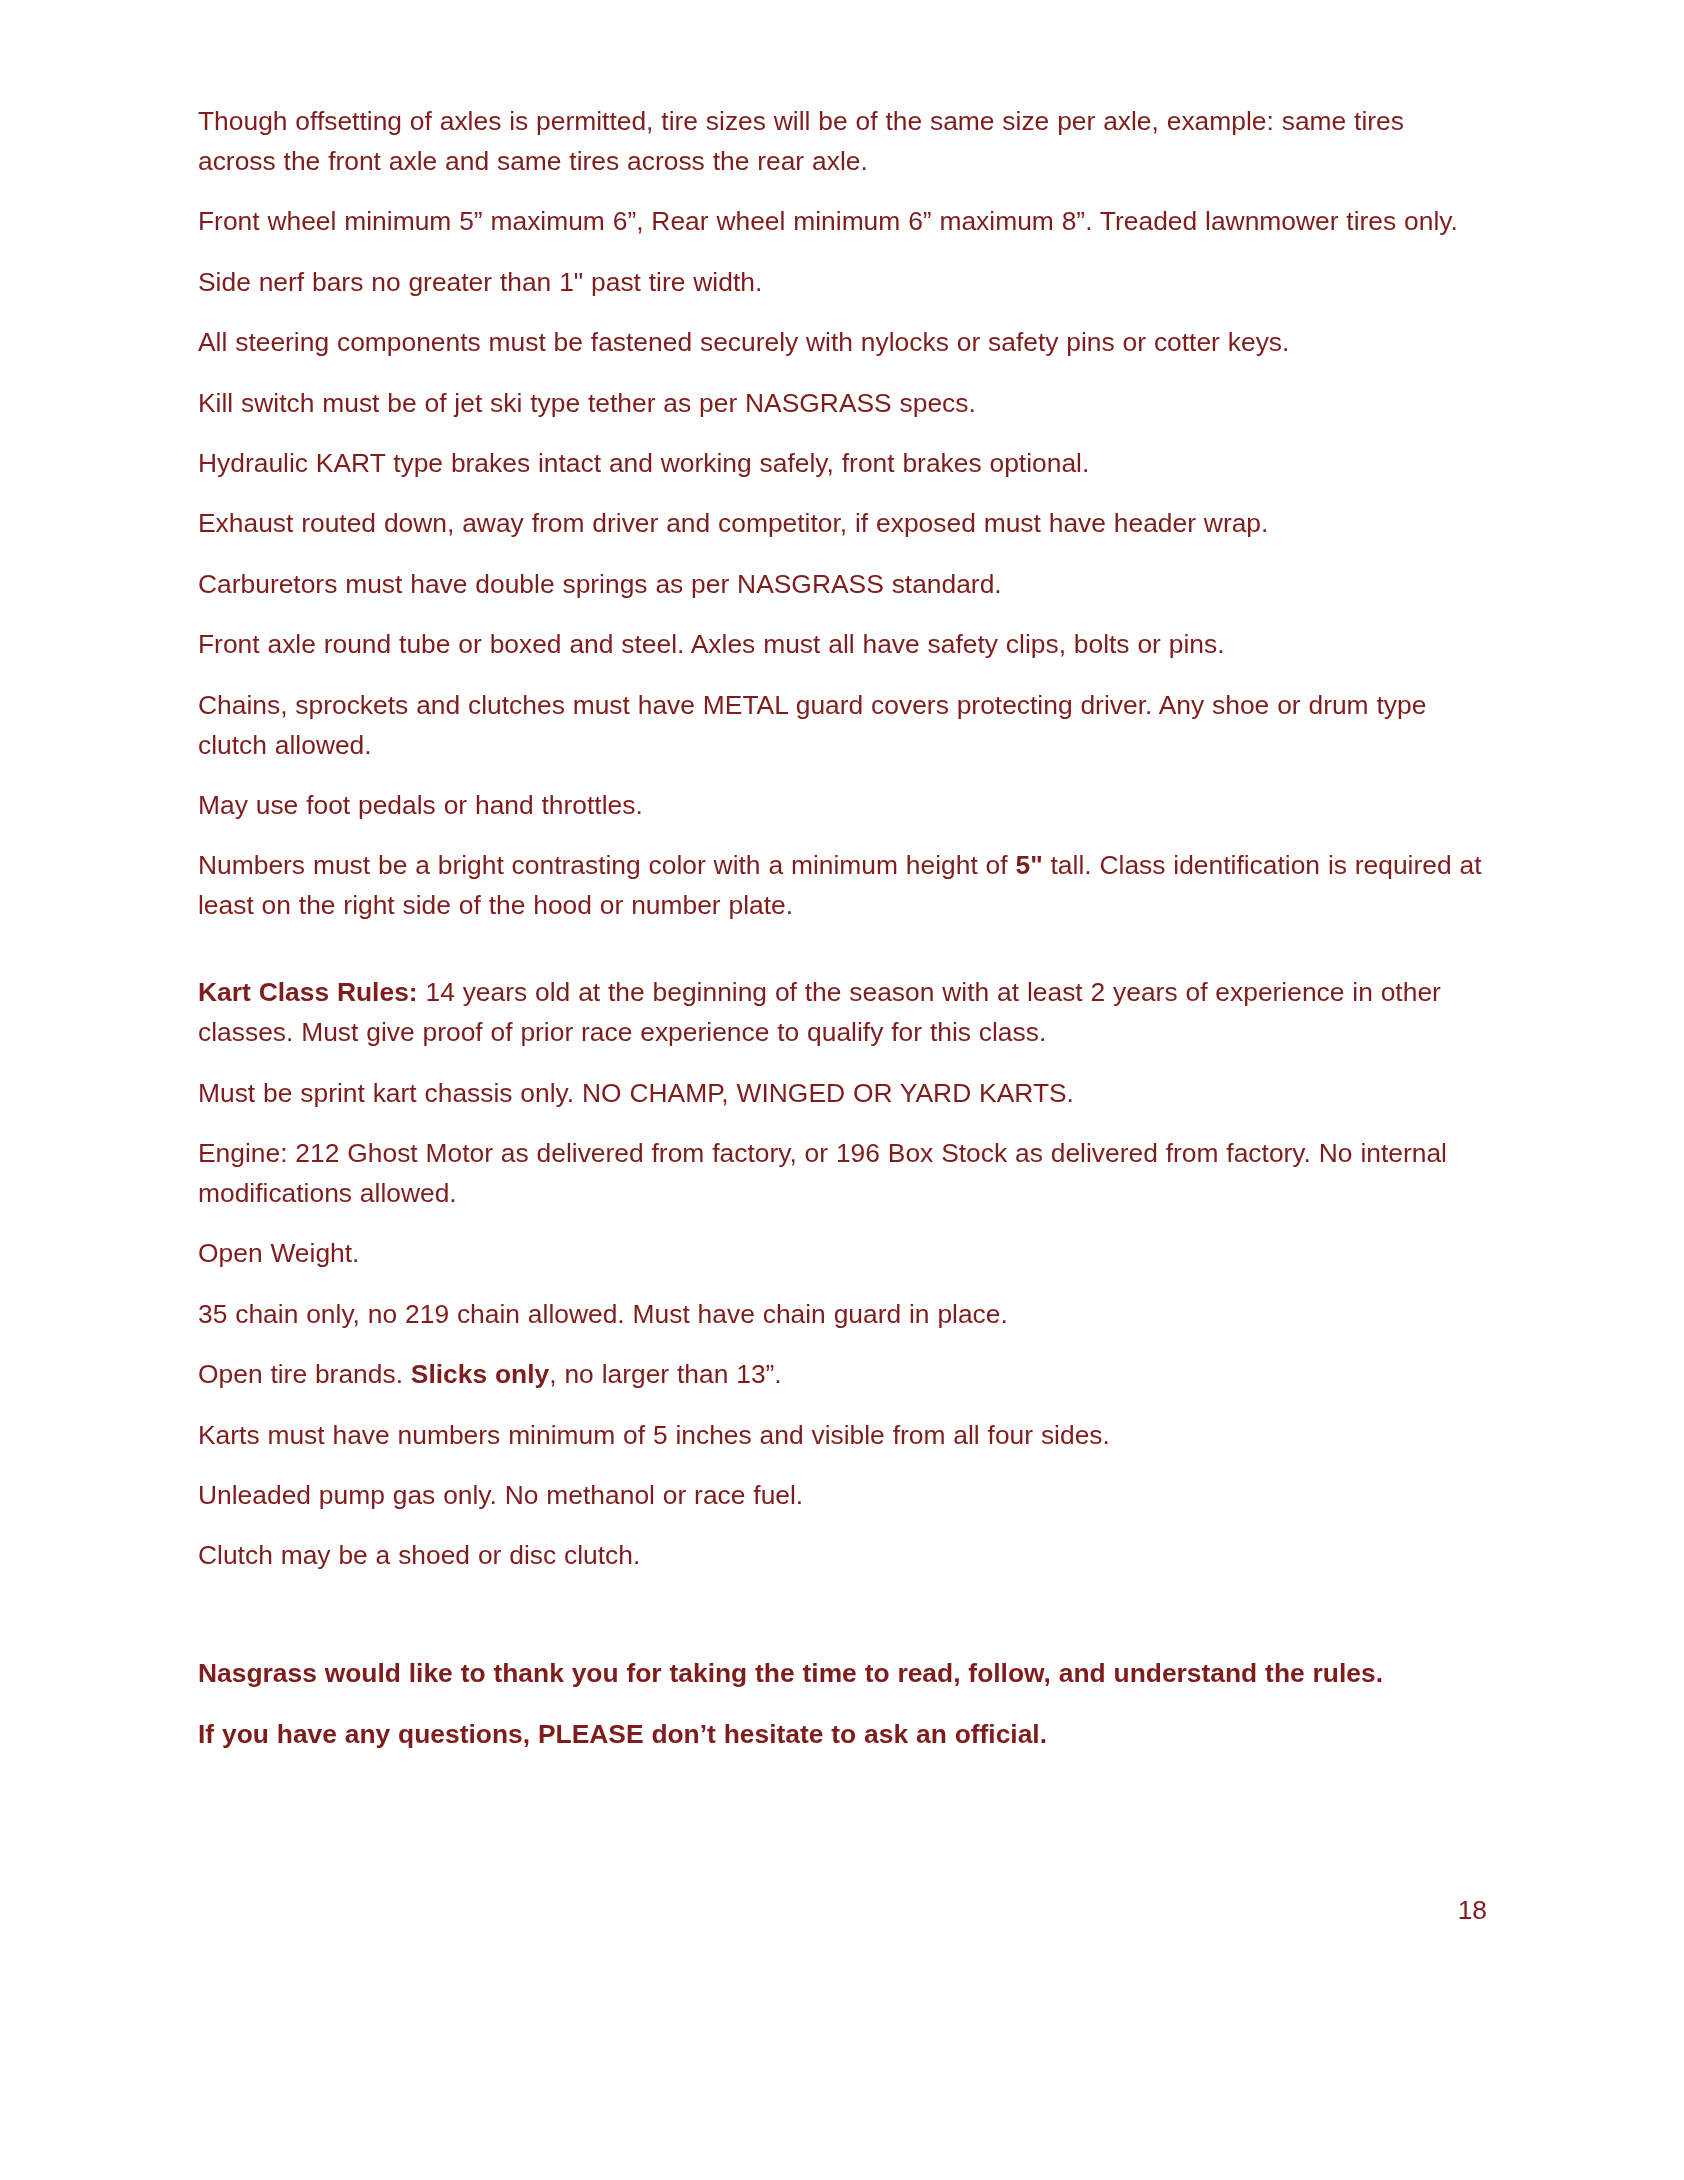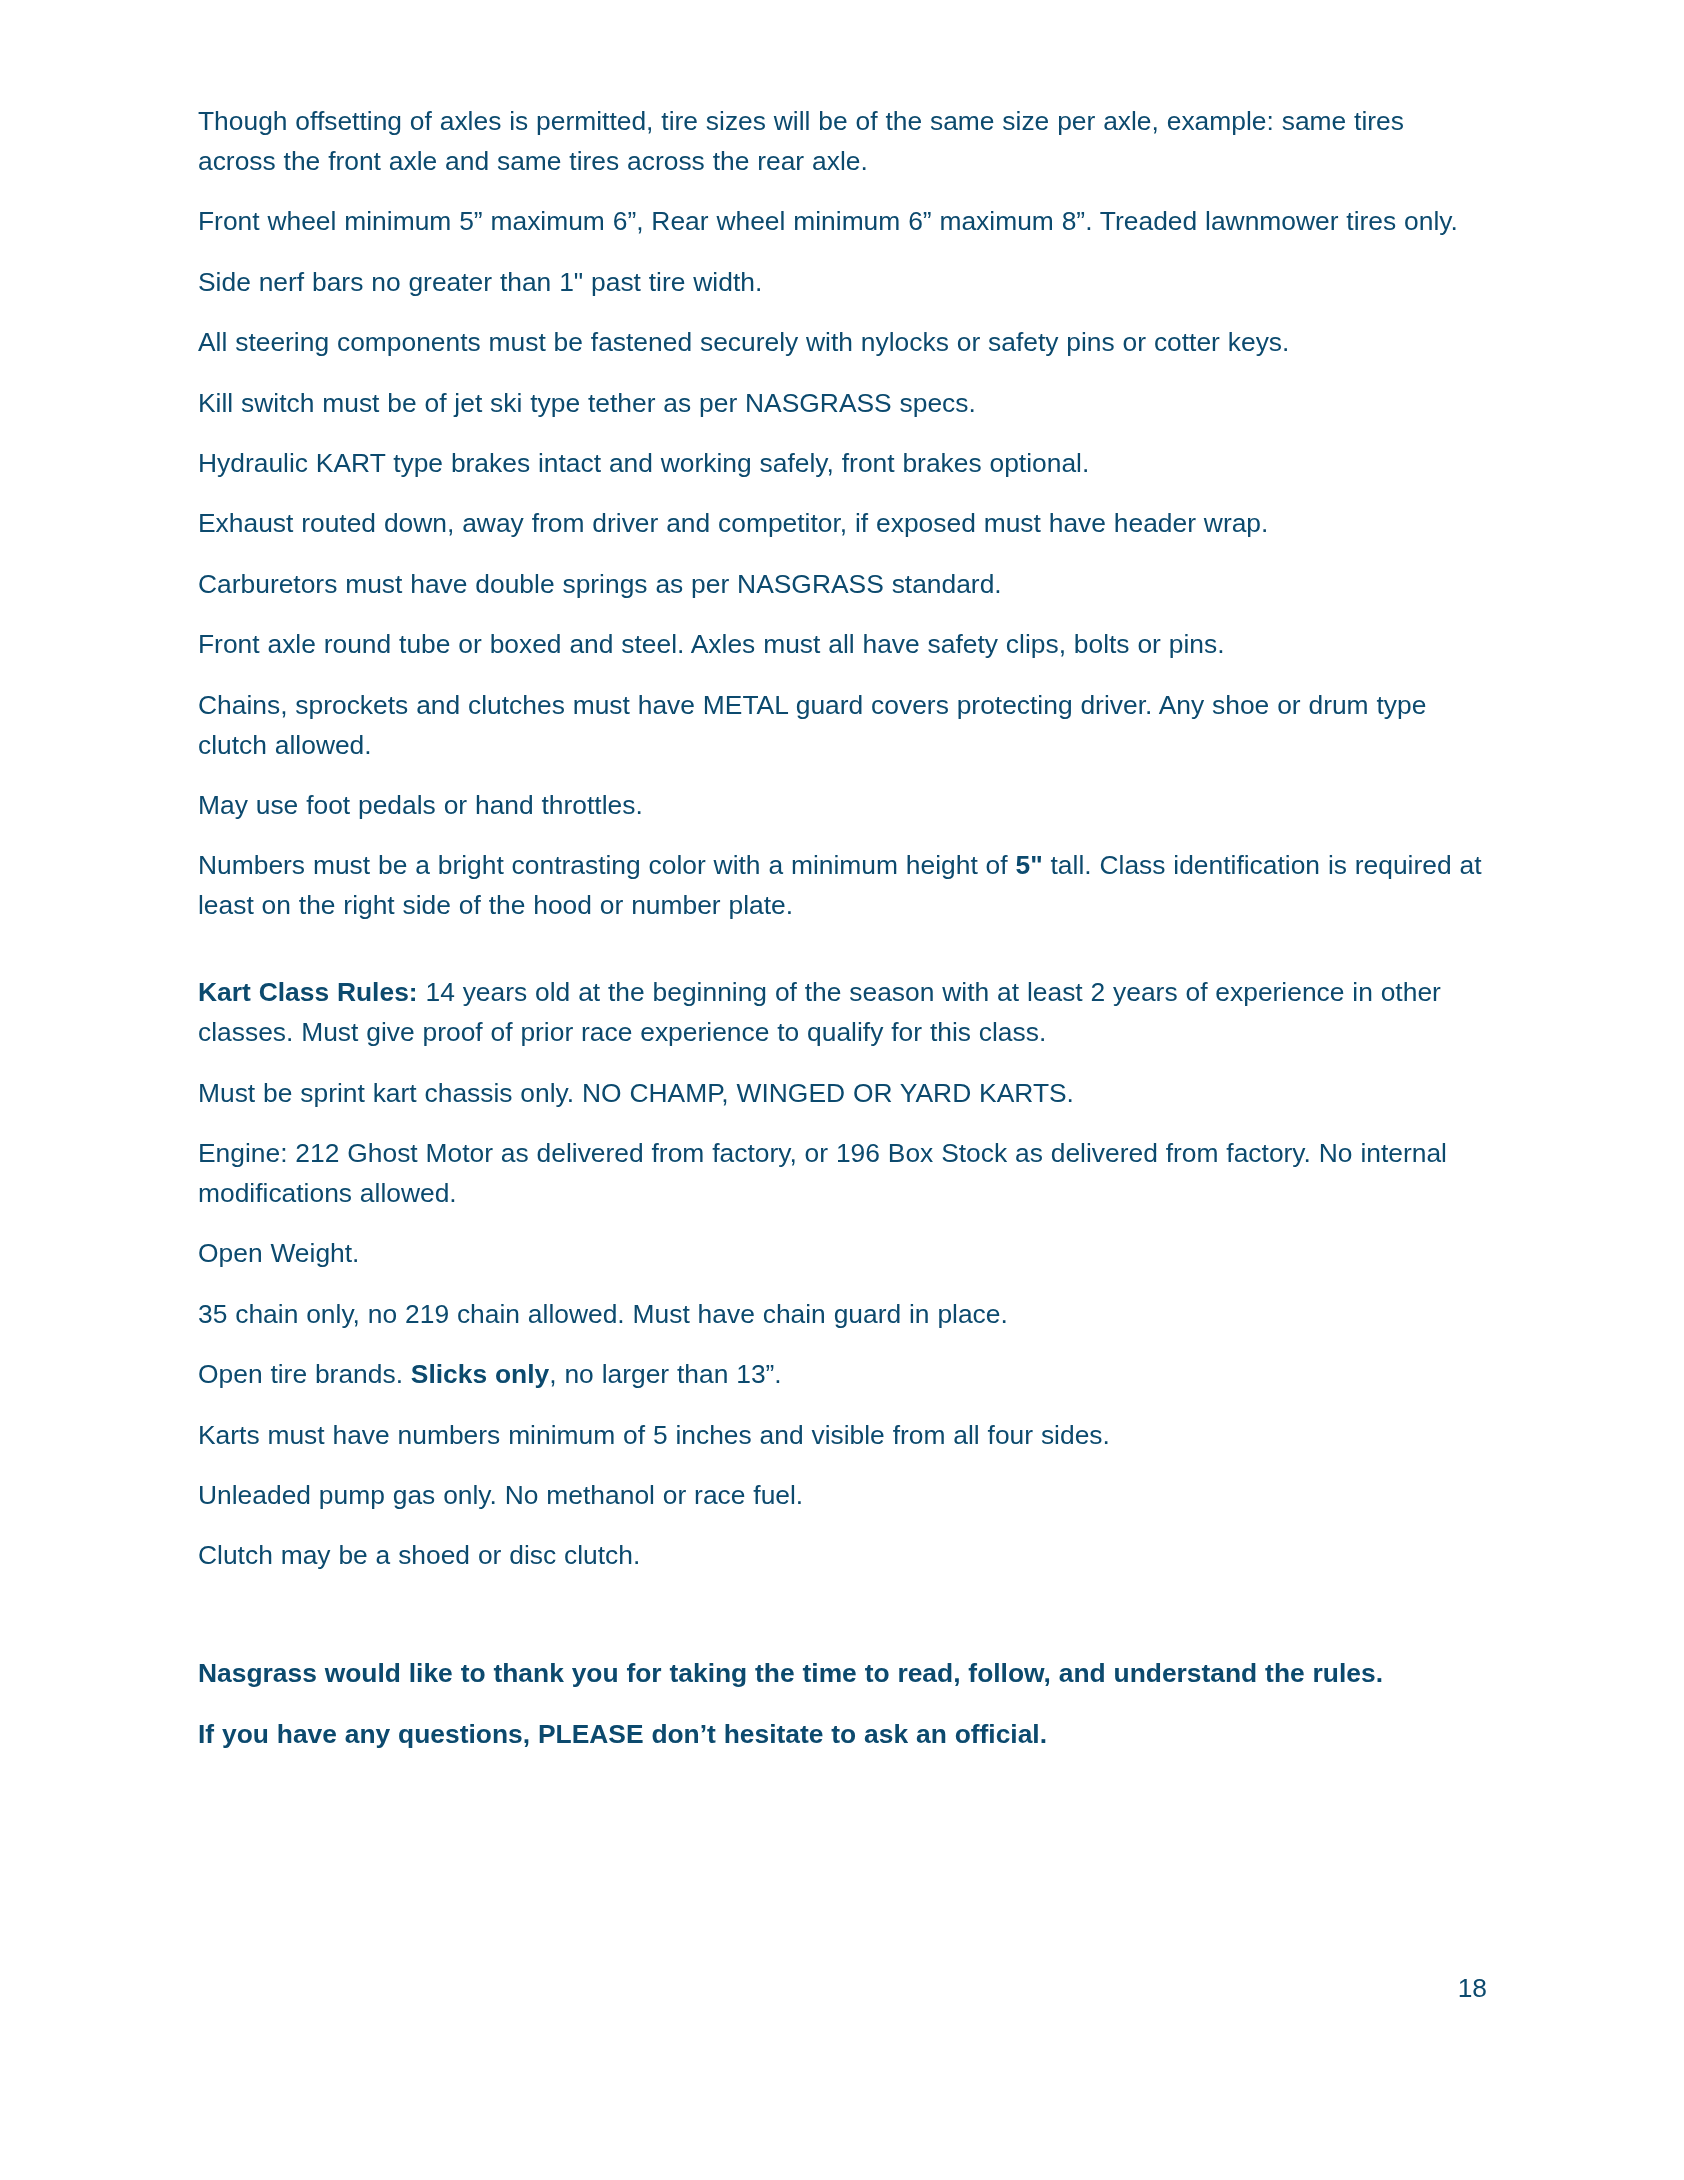--- a/index.html
+++ b/index.html
@@ -5,21 +5,21 @@
   html, body {
     margin: 0;
     padding: 0;
     background: #ffffff;
   }
   .page {
     position: relative;
     width: 1685px;
     height: 2181px;
     background: #ffffff;
-    color: #0c4a6e;
+    color: #7f1d1d;
     font-family: "Liberation Sans", sans-serif;
     font-size: 26.4px;
     line-height: 40px;
     overflow: hidden;
   }
   .content {
     position: absolute;
     left: 198px;
     top: 101px;
     width: 1288px;
@@ -36,21 +36,21 @@
     margin-top: 47px;
   }
   .para.sp-closing {
     margin-top: 78px;
   }
   .para strong {
     font-weight: bold;
   }
   .page-number {
     position: absolute;
-    top: 1968px;
+    top: 1890px;
     right: 198px;
     line-height: 40px;
     text-align: right;
   }
 </style>
 </head>
 <body>
 
 <div class="page">
   <div class="content">

